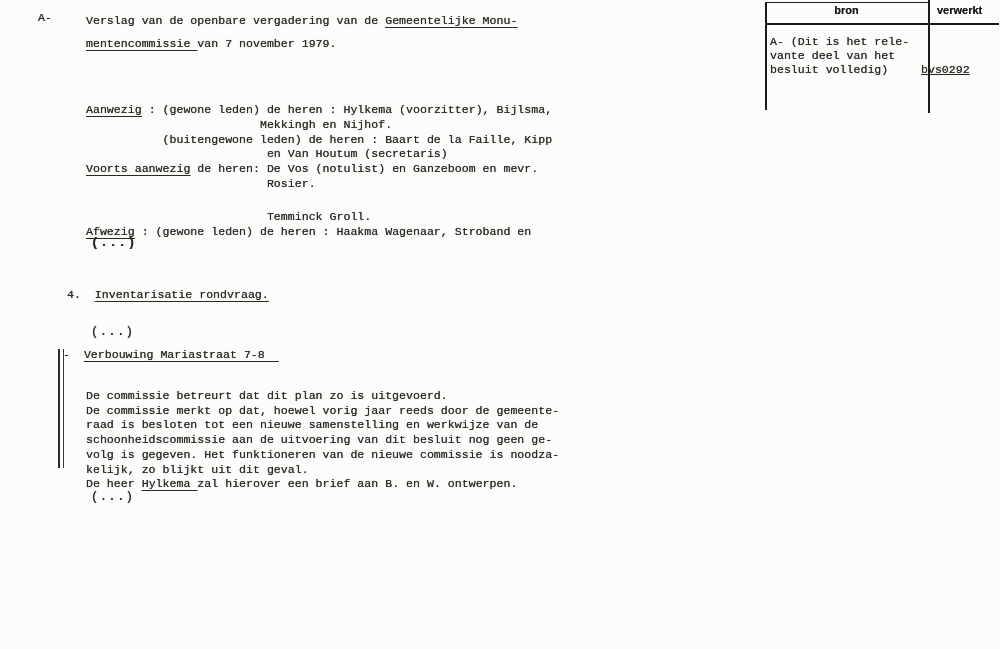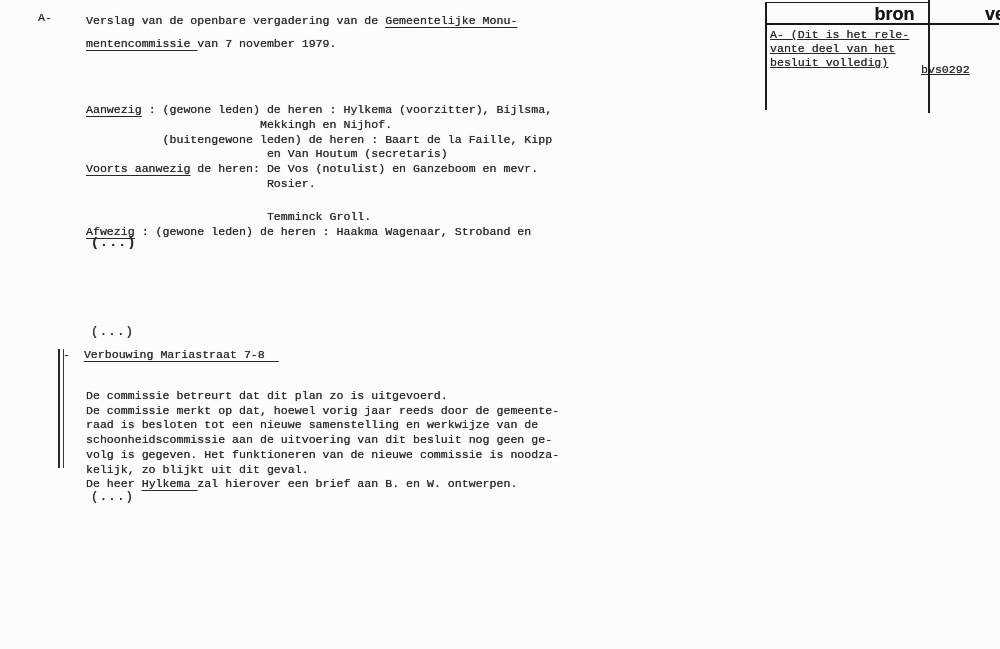--- a/index.html
+++ b/index.html
@@ -36,44 +36,44 @@
   }
 
   .stamp  { position:absolute; left:765px; top:0; width:235px; height:113px; }
   .s-top  { position:absolute; left:0; top:2px;    width:164px;  height:1.3px; background:var(--tline,#23211f); }
   .s-left { position:absolute; left:0; top:2px;    width:1.6px;  height:108px; background:var(--tline,#1e1c1a); }
   .s-div  { position:absolute; left:163px; top:0;  width:1.6px;  height:113px; background:var(--tline,#1e1c1a); }
   .s-hb   { position:absolute; left:0; top:22.5px; width:234px;  height:2.4px; background:#1a1815; }
   .s-th {
     position:absolute; top:4px;
     font-family:"Liberation Sans","DejaVu Sans",sans-serif;
-    font-weight:bold; font-size:18px; color:#161616;
+    font-weight:bold; font-size:11px; color:#161616;
     text-shadow:0 0 .5px rgba(20,20,20,.7);
-    padding-left:48px;
   }
   .s-th1 { left:0; width:163px; text-align:center; }
   .s-th2 { left:172px; }
-  .s-note { left:5px;  top:28px; line-height:14.2px;text-decoration:underline; }
+  .s-note { left:5px;  top:35px; line-height:14.2px; }
   .s-code { left:156px; top:63px;text-decoration:underline; }
 </style>
 </head>
 <body>
 
 <div class="page">
 
   <div class="mono margin-label">A-</div>
 
   <div class="mono lines title"><div class="tl"><span>Verslag van de openbare vergadering van de </span><span class="u">Gemeentelijke Monu-</span></div><div class="tl"><span class="u">mentencommissie </span><span>van 7 november 1979.</span></div></div>
 
   <div class="mono lines attendance"><div class="tl"><span class="u">Aanwezig</span><span> : (gewone leden) de heren : Hylkema (voorzitter), Bijlsma,</span></div><div class="tl"><span>                         Mekkingh en Nijhof.</span></div><div class="tl"><span>           (buitengewone leden) de heren : Baart de la Faille, Kipp</span></div><div class="tl"><span>                          en Van Houtum (secretaris)</span></div><div class="tl"><span class="u">Voorts aanwezig</span><span> de heren: De Vos (notulist) en Ganzeboom en mevr.</span></div><div class="tl"><span>                          Rosier.</span></div></div>
 
   <div class="mono lines afwezig"><div class="tl"><span>                          Temminck Groll.</span></div><div class="tl"><span class="u">Afwezig</span><span> : (gewone leden) de heren : Haakma Wagenaar, Stroband en</span></div></div>
 
   <div class="mono ell e1">(...)</div>
 
+  <div class="mono lines section4"><div class="tl"><span>4.  </span><span class="u">Inventarisatie rondvraag.</span></div></div>
 
   <div class="mono ell e2">(...)</div>
 
   <div class="mono lines mariahead"><div class="tl"><span>-  </span><span class="u">Verbouwing Mariastraat 7-8  </span></div></div>
 
   <div class="mono lines para"><div class="tl"><span>De commissie betreurt dat dit plan zo is uitgevoerd.</span></div><div class="tl"><span>De commissie merkt op dat, hoewel vorig jaar reeds door de gemeente-</span></div><div class="tl"><span>raad is besloten tot een nieuwe samenstelling en werkwijze van de</span></div><div class="tl"><span>schoonheidscommissie aan de uitvoering van dit besluit nog geen ge-</span></div><div class="tl"><span>volg is gegeven. Het funktioneren van de nieuwe commissie is noodza-</span></div><div class="tl"><span>kelijk, zo blijkt uit dit geval.</span></div><div class="tl"><span>De heer </span><span class="u">Hylkema </span><span>zal hierover een brief aan B. en W. ontwerpen.</span></div></div>
 
   <div class="mono ell e3">(...)</div>
 
   <div class="margin-rule"></div>

